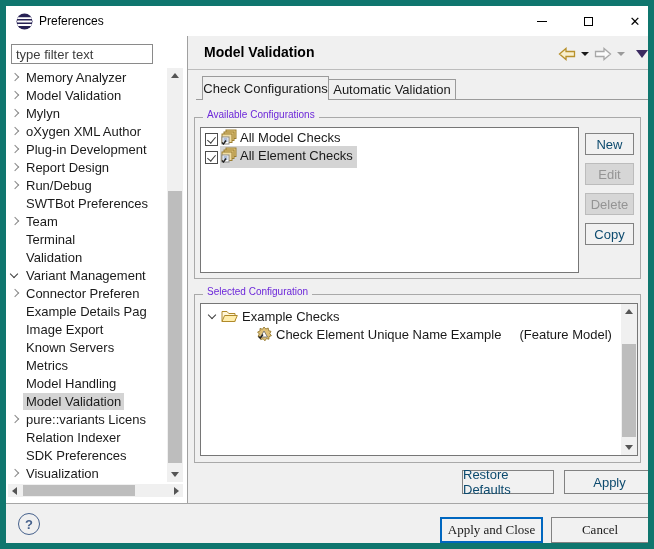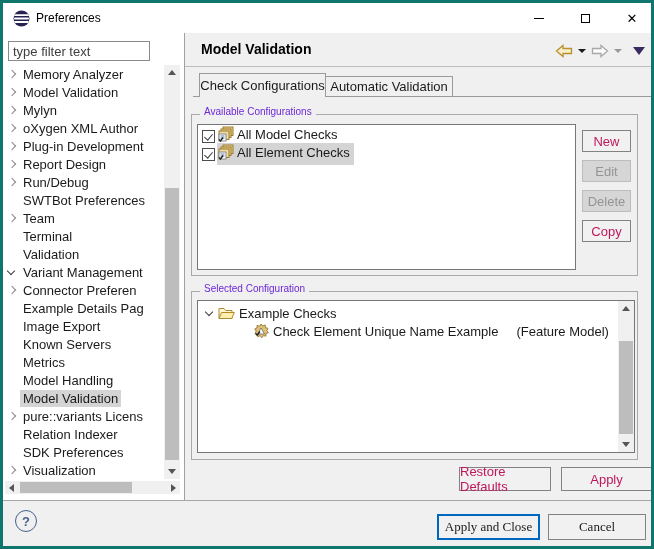--- a/index.html
+++ b/index.html
@@ -1,19 +1,19 @@
 <!DOCTYPE html>
 <html><head>
 <meta charset="utf-8">
 <style>
   * { margin:0; padding:0; box-sizing:border-box; }
   html,body { width:654px; height:549px; }
   body { font-family:"Liberation Sans", sans-serif; font-size:13px; color:#1a1a1a; }
   #window { position:relative; width:654px; height:549px; background:#f0f0f0;
-            border:3px solid #0f766e; overflow:hidden; }
+            border:6px solid #0f766e; overflow:hidden; }
 
   
   #titlebar { position:absolute; left:0; top:0; width:100%; height:30px; background:#ffffff; }
   .ticon { position:absolute; left:10px; top:7px; width:17px; height:17px; }
   .ttitle { position:absolute; left:33px; top:8px; font-size:12px; color:#000; }
   .wbtn { position:absolute; top:0; width:40px; height:30px; display:flex; align-items:center; justify-content:center; }
   .min-glyph { width:10px; height:1px; background:#000; }
   .max-glyph { width:9px; height:9px; border:1px solid #000; }
   .close-glyph { font-size:13px; color:#000; line-height:1; }
 
@@ -72,21 +72,21 @@
   .crow { height:18px; display:flex; align-items:center; padding-left:4px; }
   .cbox { width:13px; height:13px; border:1px solid #4c4c4c; background:#fff; position:relative; flex:0 0 13px; }
   .cbox::after { content:""; position:absolute; left:3px; top:1px; width:4px; height:7px;
                  border-right:1.6px solid #3a3a3a; border-bottom:1.6px solid #3a3a3a; transform:rotate(40deg); }
   .citem { display:flex; align-items:center; margin-left:2px; padding:1px 4px 5px 1px; }
   .citem.sel { background:#d4d4d4; }
   .citem svg { margin-right:3px; }
 
   
   .btn { position:absolute; display:flex; align-items:center; justify-content:center;
-         font-size:13px; background:#f1f1f1; border:1px solid #828282; color:#be185d; cursor:default; }
+         font-size:13px; background:#f1f1f1; border:1px solid #828282; color:#0c4a6e; cursor:default; }
   .btn.disabled { background:#d6d6d6; border-color:#bcbcbc; color:#949494; }
   #btn-new    { left:397px; top:97px;  width:49px; height:22px; }
   #btn-edit   { left:397px; top:127px; width:49px; height:22px; }
   #btn-delete { left:397px; top:157px; width:49px; height:22px; }
   #btn-copy   { left:397px; top:187px; width:49px; height:22px; }
 
   
   #sel-list { position:absolute; left:12px; top:267px; width:438px; height:153px; background:#fff;
               border:1px solid #767676; padding-top:3px; overflow:hidden; }
   .srow { height:18px; display:flex; align-items:center; white-space:nowrap; }

